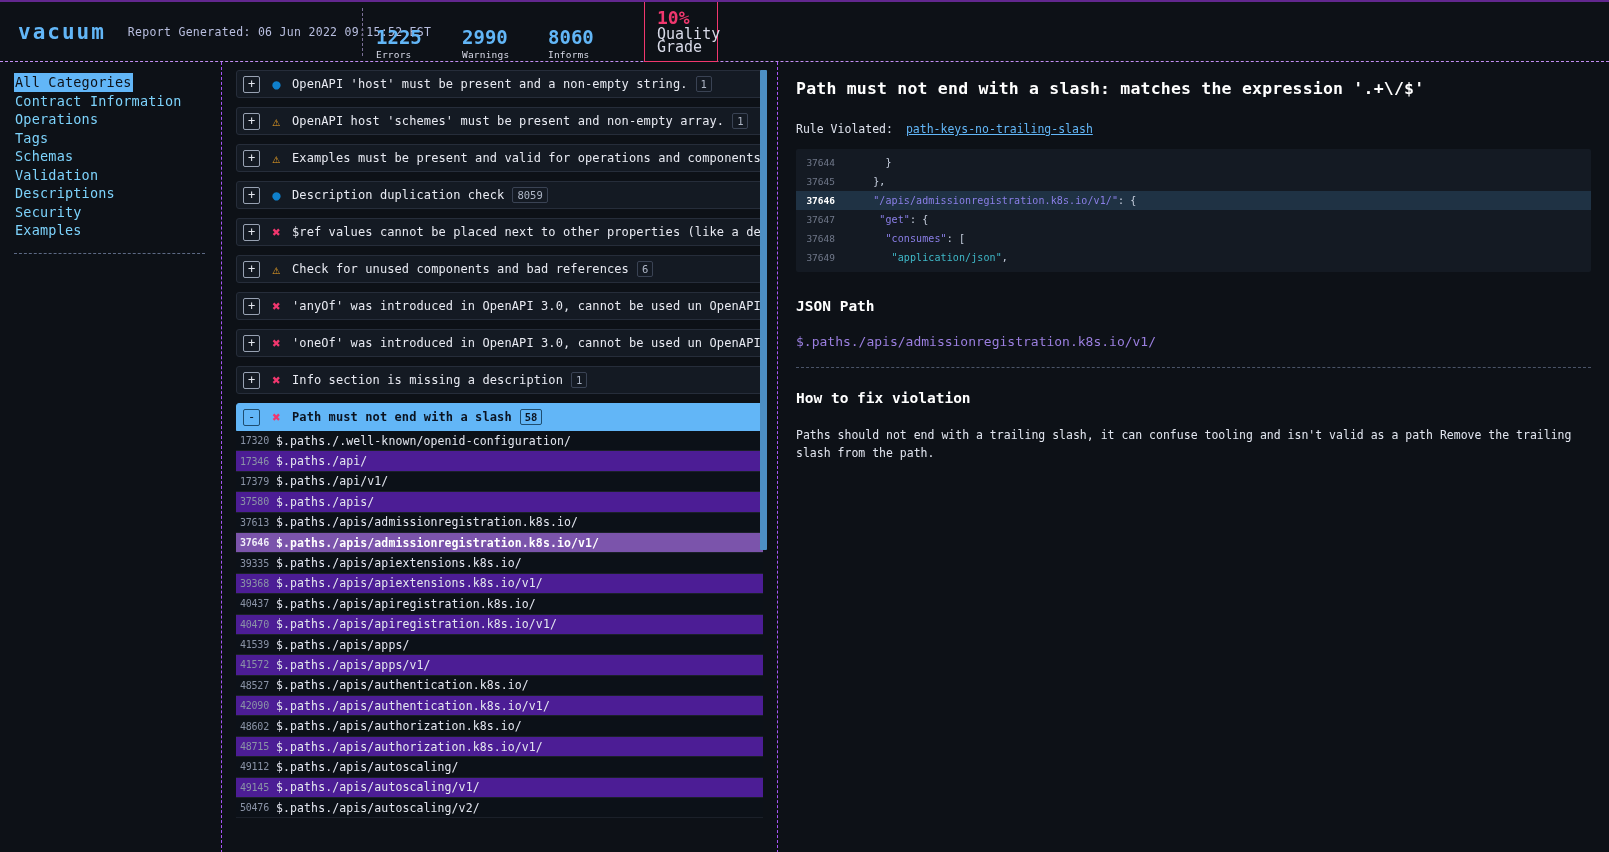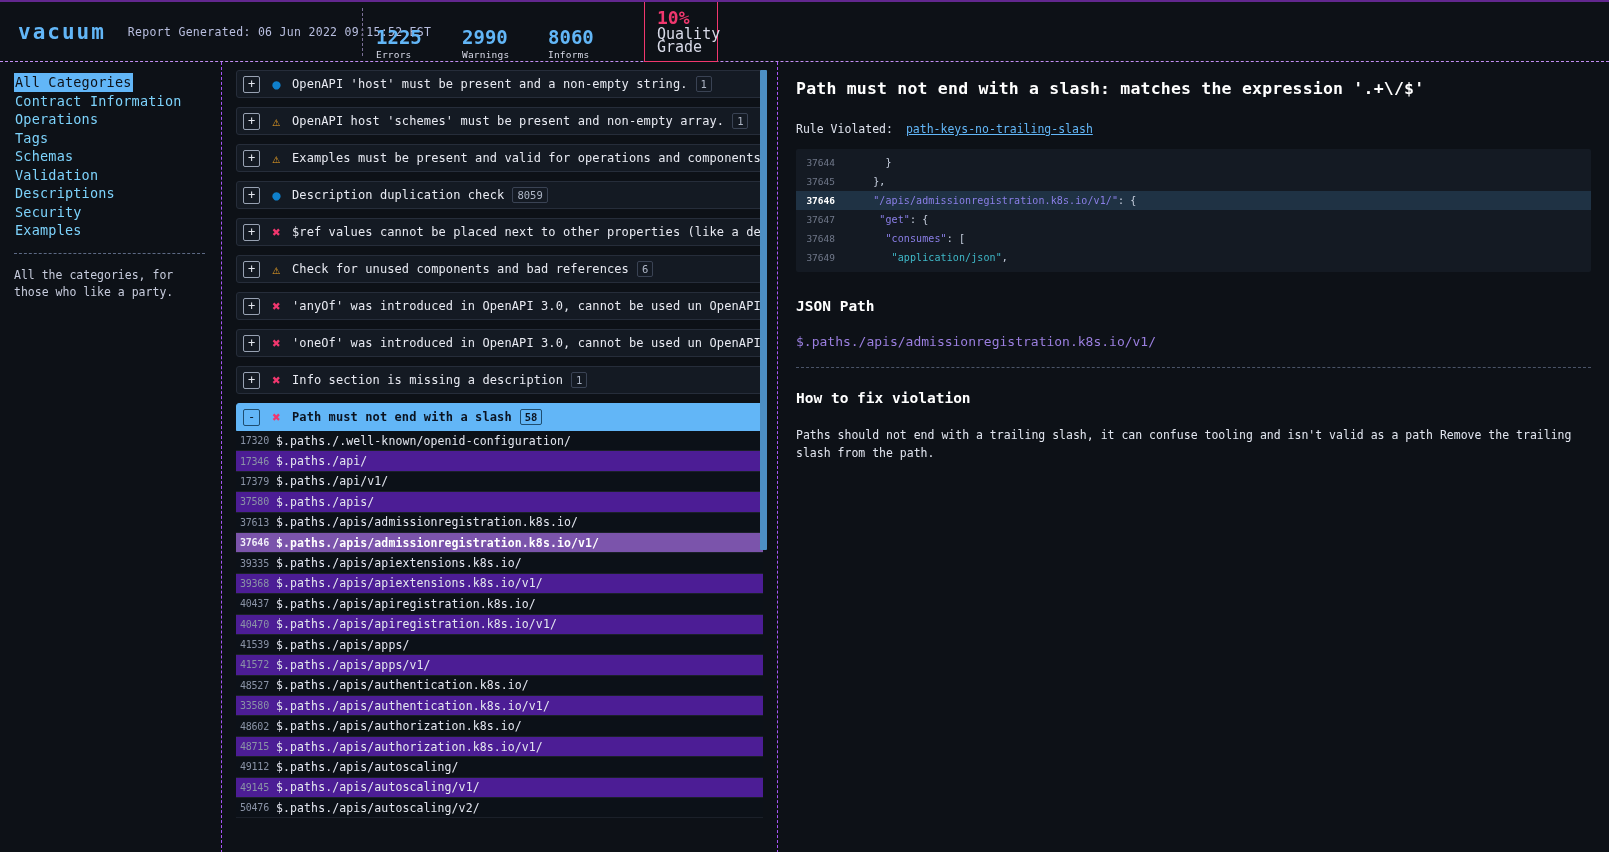--- a/index.html
+++ b/index.html
@@ -348,21 +348,20 @@
         <div class="cat-row"><span class="cat-item">Contract Information</span></div>
         <div class="cat-row"><span class="cat-item">Operations</span></div>
         <div class="cat-row"><span class="cat-item">Tags</span></div>
         <div class="cat-row"><span class="cat-item">Schemas</span></div>
         <div class="cat-row"><span class="cat-item">Validation</span></div>
         <div class="cat-row"><span class="cat-item">Descriptions</span></div>
         <div class="cat-row"><span class="cat-item">Security</span></div>
         <div class="cat-row"><span class="cat-item">Examples</span></div>
       </div>
     <div id="sidebar-sep"></div>
-    <div id="sidebar-note">All the categories, for those who like a party.</div>
   </div>
 
   <div id="center">
     <div id="center-inner">
         <div class="rule">
           <span class="toggle">+</span>
           <span class="sev info">●</span>
           <span class="rule-text">OpenAPI 'host' must be present and a non-empty string.</span>
           <span class="count">1</span>
         </div>
@@ -463,21 +462,21 @@
           </div>
           <div class="result">
             <span class="res-line">41572</span>
             <span class="res-path">$.paths./apis/apps/v1/</span>
           </div>
           <div class="result">
             <span class="res-line">48527</span>
             <span class="res-path">$.paths./apis/authentication.k8s.io/</span>
           </div>
           <div class="result">
-            <span class="res-line">33580</span>
+            <span class="res-line">42090</span>
             <span class="res-path">$.paths./apis/authentication.k8s.io/v1/</span>
           </div>
           <div class="result">
             <span class="res-line">48602</span>
             <span class="res-path">$.paths./apis/authorization.k8s.io/</span>
           </div>
           <div class="result">
             <span class="res-line">48715</span>
             <span class="res-path">$.paths./apis/authorization.k8s.io/v1/</span>
           </div>

